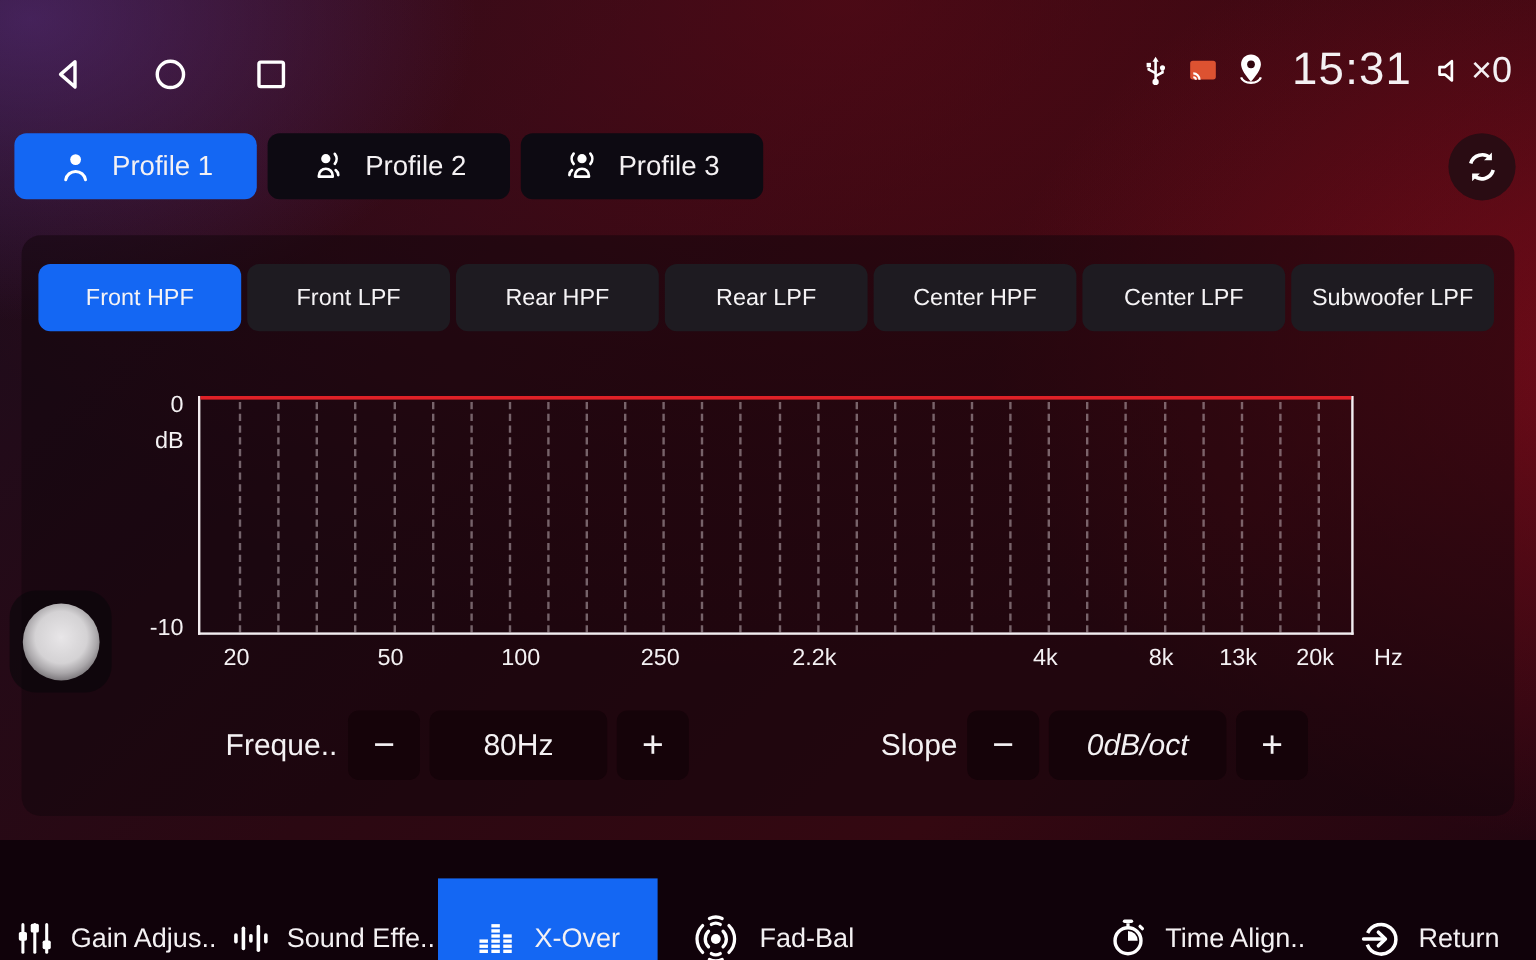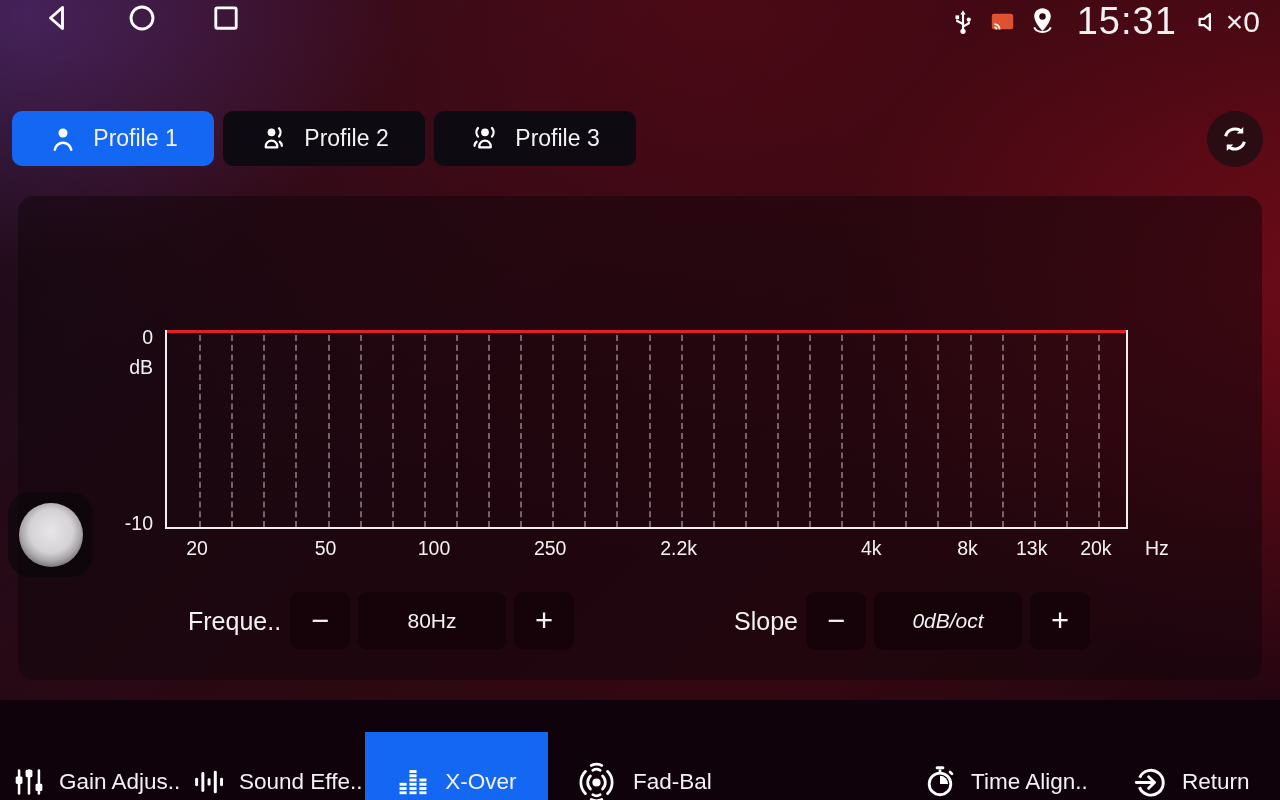--- a/index.html
+++ b/index.html
@@ -11,21 +11,21 @@
     background:
       radial-gradient(620px 420px at 2% 2%, rgba(96,52,140,0.55), transparent 60%),
       radial-gradient(900px 650px at 108% 38%, rgba(165,14,30,0.55), transparent 62%),
       radial-gradient(1200px 800px at 55% 0%, rgba(110,10,22,0.5), transparent 70%),
       linear-gradient(135deg, #1c0d1e 0%, #2b0812 45%, #340811 70%, #200510 100%);
     background-color:#1d040c;
   }
   svg { display:block; }
 
   
-  .statusbar { position:absolute; top:0; left:0; right:0; height:80px; display:flex; align-items:flex-start; }
+  .statusbar { position:absolute; top:0; left:0; right:0; height:80px; display:flex; align-items:flex-end; }
   .nav-left { display:flex; align-items:center; gap:48px; padding-left:40px; }
   .sysnav-icon svg { width:36px; height:36px; }
   .status-right { margin-left:auto; display:flex; align-items:center; gap:11px; padding-right:20px; }
   .st-icon svg { width:30px; height:30px; }
   .st-icon.cast-icon svg { width:27px; height:27px; }
   .st-icon.location-icon svg { width:31px; height:31px; }
   .time { font-size:38px; font-weight:400; letter-spacing:1px; margin:0 6px 0 8px; }
   .vol-wrap { display:flex; align-items:center; gap:2px; }
   .vol-wrap svg { width:30px; height:30px; }
   .vol-text { font-size:30px; }
@@ -63,21 +63,21 @@
   
   .knob-wrap { position:absolute; left:8px; top:492px; width:85px; height:85px; border-radius:22px;
     background:rgba(8,6,10,0.6); display:flex; align-items:center; justify-content:center; }
   .knob { width:64px; height:64px; border-radius:50%;
     background:radial-gradient(circle at 50% 44%, #e8e6e8 0%, #d4d2d4 45%, #aaa7aa 62%, #787478 76%, #4a474b 88%, #2e2b2f 100%); }
 
   
   .ctl { position:absolute; height:58px; line-height:58px; text-align:center; }
   .ctl-label { font-size:25px; text-align:left; }
   .ctl-btn { width:60px; border-radius:9px; background:#150309; font-size:31px; }
-  .ctl-val { width:148px; border-radius:9px; background:#150309; font-size:21px; }
+  .ctl-val { width:148px; border-radius:9px; background:#150309; font-size:25px; }
   #freq-label { left:170px; top:396px; }
   #freq-minus { left:272px; top:396px; }
   #freq-value { left:340px; top:396px; }
   #freq-plus  { left:496px; top:396px; }
   #slope-label{ left:716px; top:396px; }
   #slope-minus{ left:788px; top:396px; }
   #slope-value{ left:856px; top:396px;font-style:italic; }
   #slope-plus { left:1012px; top:396px; }
 
   
@@ -191,20 +191,29 @@
       <svg viewBox="0 0 24 24">
         <path d="M17.7 6.3A7.9 7.9 0 0 0 4.5 9.8" fill="none" stroke="#fff" stroke-width="2.4"></path>
         <path d="M18.6 2.4v5.2h-5.2z" fill="#fff"></path>
         <path d="M6.3 17.7a7.9 7.9 0 0 0 13.2-3.5" fill="none" stroke="#fff" stroke-width="2.4"></path>
         <path d="M5.4 21.6v-5.2h5.2z" fill="#fff"></path>
       </svg>
     </span>
 </div>
 
 <div class="panel">
+  <div class="filter-tabs" id="filter-tabs">
+      <div class="ftab active">Front HPF</div>
+      <div class="ftab">Front LPF</div>
+      <div class="ftab">Rear HPF</div>
+      <div class="ftab">Rear LPF</div>
+      <div class="ftab">Center HPF</div>
+      <div class="ftab">Center LPF</div>
+      <div class="ftab">Subwoofer LPF</div>
+    </div>
 
   <div class="chart" id="chart">
     <div class="plot" id="plot">
         <div class="gridline" style="left: 32.1px;"></div>
         <div class="gridline" style="left: 64.2px;"></div>
         <div class="gridline" style="left: 96.3px;"></div>
         <div class="gridline" style="left: 128.4px;"></div>
         <div class="gridline" style="left: 160.5px;"></div>
         <div class="gridline" style="left: 192.6px;"></div>
         <div class="gridline" style="left: 224.7px;"></div>

